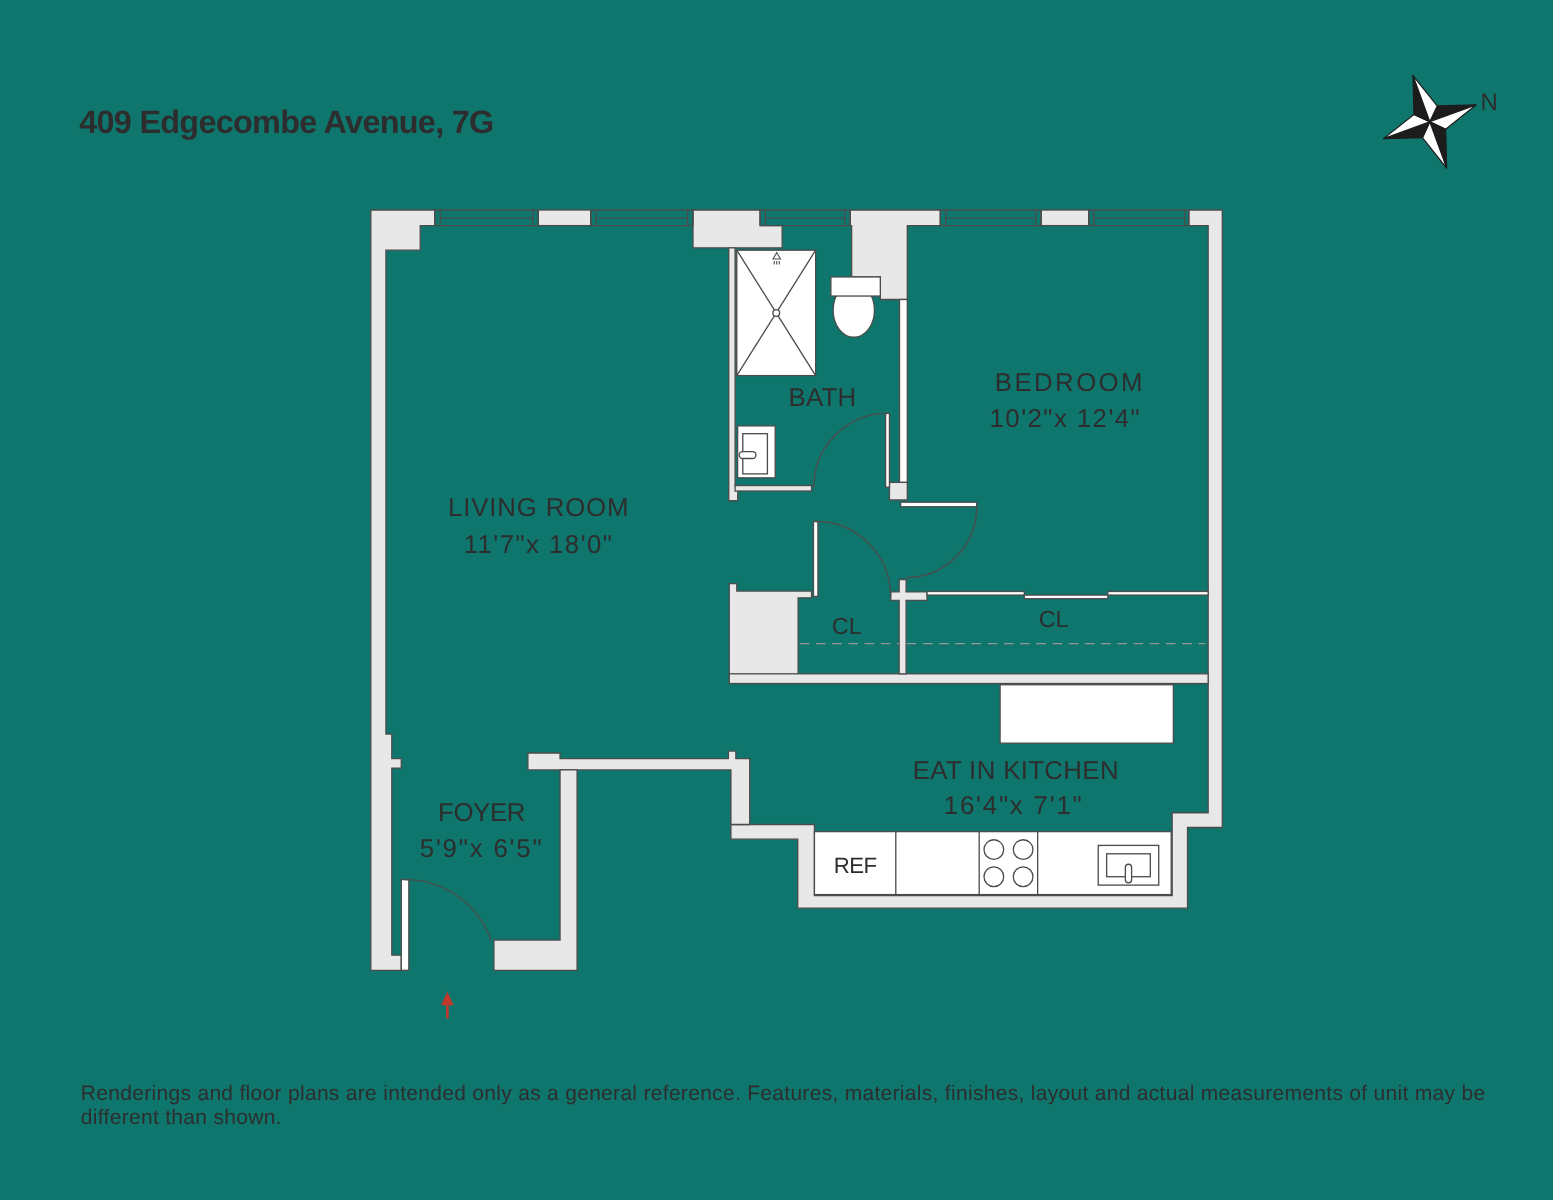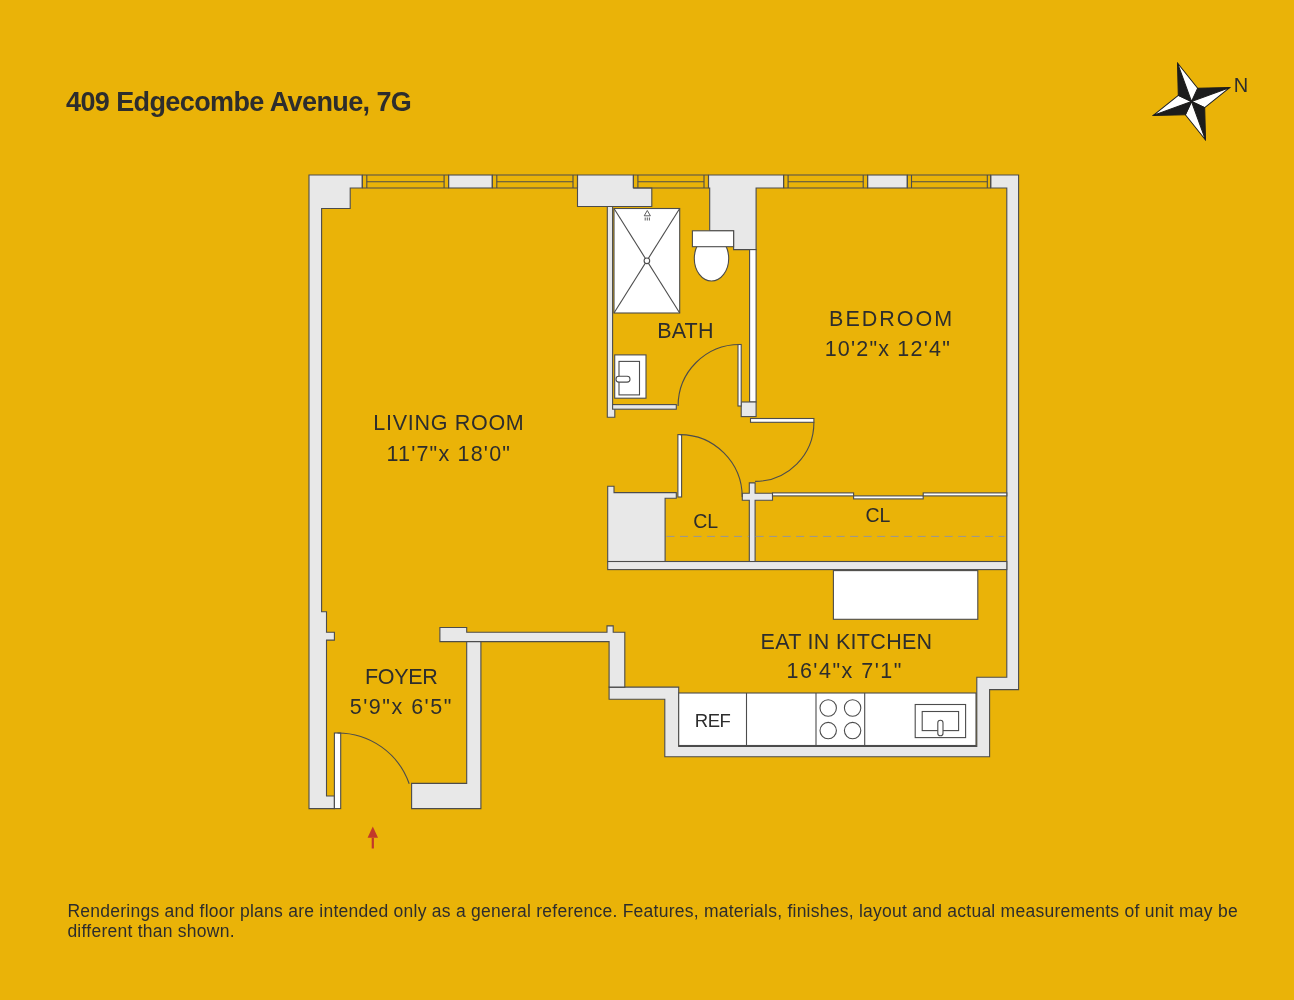--- a/index.html
+++ b/index.html
@@ -1,16 +1,16 @@
 <!DOCTYPE html>
 <html><head>
 <meta charset="utf-8">
 <style>
   html,body{margin:0;padding:0;background:#ffffff;}
-  .page{position:relative;width:1294px;height:1000px;background:#eab308;overflow:hidden;
+  .page{position:relative;width:1294px;height:1000px;background:#0f766e;overflow:hidden;
         font-family:"Liberation Sans", sans-serif;}
   svg{position:absolute;left:0;top:0;}
   text{fill:#2d2d2d;}
 </style>
 </head>
 <body>
 <div class="page">
 <svg width="1294" height="1000" viewBox="0 0 1294 1000">
 
   <text x="66" y="111" font-size="27" letter-spacing="-0.6" font-weight="bold" fill="#2a2a2a">409 Edgecombe Avenue, 7G</text>

